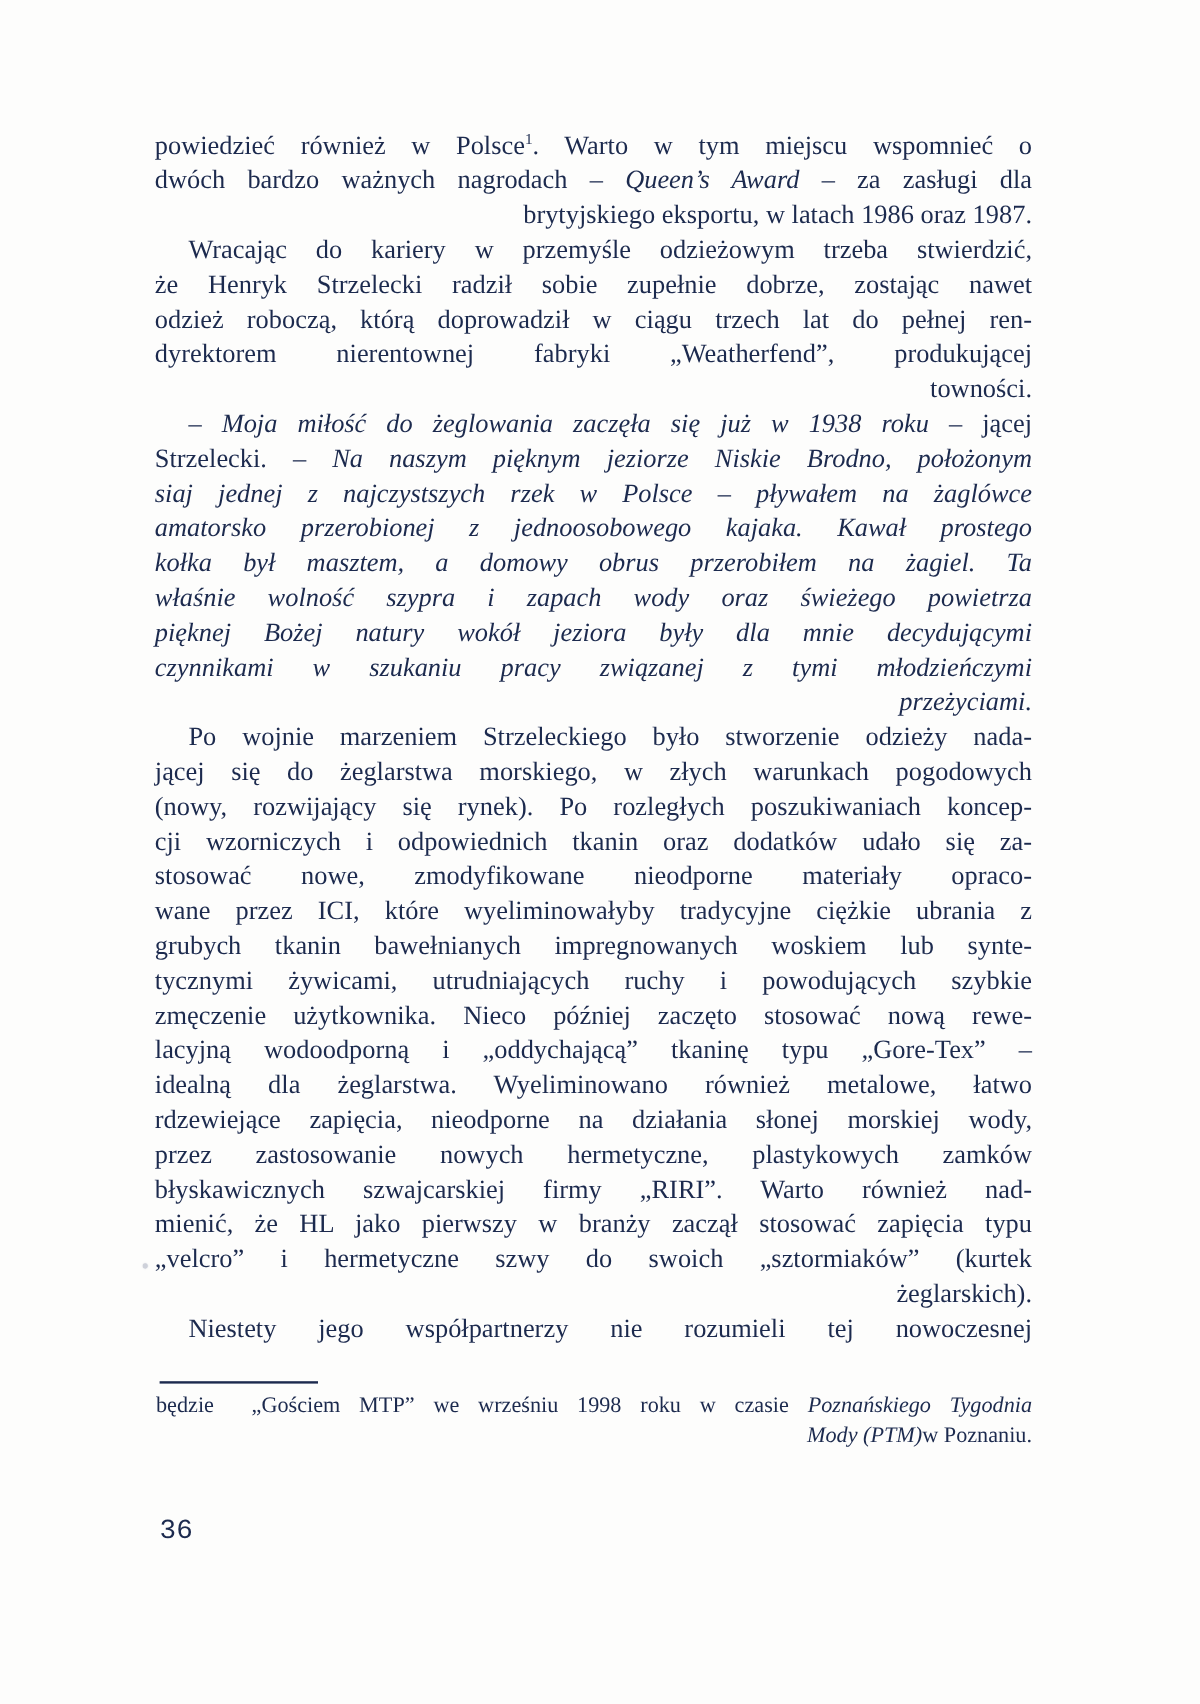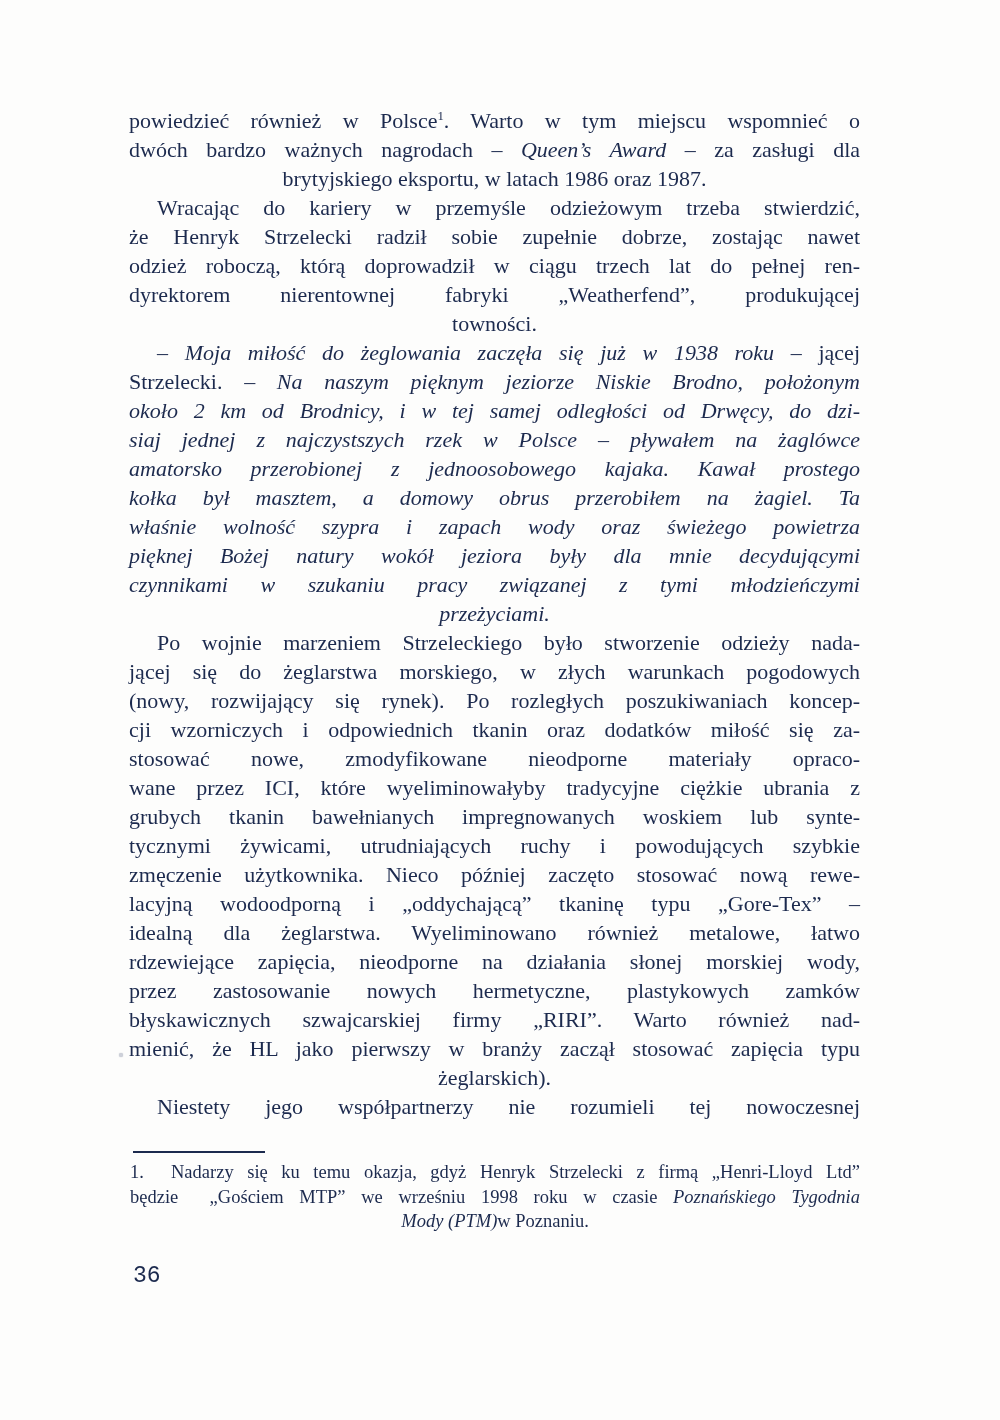--- a/index.html
+++ b/index.html
@@ -23,21 +23,21 @@
     position: absolute;
     left: 129px;
     top: 106px;
     width: 731px;
     font-size: 22px;
     line-height: 29px;
     color: #1c2a4e;
   }
   .paragraph { margin: 0; }
   .line {
-    text-align: center;
+    text-align: right;
     white-space: normal;
   }
   .line.just {
     text-align: justify;
     text-align-last: justify;
   }
   .line.indent { text-indent: 28px; }
   .it { font-style: italic; }
   sup.sup {
     font-size: 0.58em;
@@ -94,59 +94,58 @@
       <div class="paragraph">
         <div class="line just indent"><span>Wracając do kariery w przemyśle odzieżowym trzeba stwierdzić,</span></div>
         <div class="line just"><span>że Henryk Strzelecki radził sobie zupełnie dobrze, zostając nawet</span></div>
         <div class="line just"><span>odzież roboczą, którą doprowadził w ciągu trzech lat do pełnej ren-</span></div>
         <div class="line just"><span>dyrektorem nierentownej fabryki „Weatherfend”, produkującej</span></div>
         <div class="line"><span>towności.</span></div>
       </div>
       <div class="paragraph">
         <div class="line just indent"><span>– </span><span class="it">Moja miłość do żeglowania zaczęła się już w 1938 roku</span><span> – jącej</span></div>
         <div class="line just"><span>Strzelecki. – </span><span class="it">Na naszym pięknym jeziorze Niskie Brodno, położonym</span></div>
-        <div class="line just"><span class="it">około 2 km od Brodnicy, i w tej samej odległości od Drwęcy, do dzi-</span></div>
         <div class="line just"><span class="it">siaj jednej z najczystszych rzek w Polsce – pływałem na żaglówce</span></div>
         <div class="line just"><span class="it">amatorsko przerobionej z jednoosobowego kajaka. Kawał prostego</span></div>
         <div class="line just"><span class="it">kołka był masztem, a domowy obrus przerobiłem na żagiel. Ta</span></div>
         <div class="line just"><span class="it">właśnie wolność szypra i zapach wody oraz świeżego powietrza</span></div>
         <div class="line just"><span class="it">pięknej Bożej natury wokół jeziora były dla mnie decydującymi</span></div>
         <div class="line just"><span class="it">czynnikami w szukaniu pracy związanej z tymi młodzieńczymi</span></div>
         <div class="line"><span class="it">przeżyciami.</span></div>
       </div>
       <div class="paragraph">
         <div class="line just indent"><span>Po wojnie marzeniem Strzeleckiego było stworzenie odzieży nada-</span></div>
         <div class="line just"><span>jącej się do żeglarstwa morskiego, w złych warunkach pogodowych</span></div>
         <div class="line just"><span>(nowy, rozwijający się rynek). Po rozległych poszukiwaniach koncep-</span></div>
-        <div class="line just"><span>cji wzorniczych i odpowiednich tkanin oraz dodatków miłość się za-</span></div>
+        <div class="line just"><span>cji wzorniczych i odpowiednich tkanin oraz dodatków udało się za-</span></div>
         <div class="line just"><span>stosować nowe, zmodyfikowane nieodporne materiały opraco-</span></div>
         <div class="line just"><span>wane przez ICI, które wyeliminowałyby tradycyjne ciężkie ubrania z</span></div>
         <div class="line just"><span>grubych tkanin bawełnianych impregnowanych woskiem lub synte-</span></div>
         <div class="line just"><span>tycznymi żywicami, utrudniających ruchy i powodujących szybkie</span></div>
         <div class="line just"><span>zmęczenie użytkownika. Nieco później zaczęto stosować nową rewe-</span></div>
         <div class="line just"><span>lacyjną wodoodporną i „oddychającą” tkaninę typu „Gore-Tex” –</span></div>
         <div class="line just"><span>idealną dla żeglarstwa. Wyeliminowano również metalowe, łatwo</span></div>
         <div class="line just"><span>rdzewiejące zapięcia, nieodporne na działania słonej morskiej wody,</span></div>
         <div class="line just"><span>przez zastosowanie nowych hermetyczne, plastykowych zamków</span></div>
         <div class="line just"><span>błyskawicznych szwajcarskiej firmy „RIRI”. Warto również nad-</span></div>
         <div class="line just"><span>mienić, że HL jako pierwszy w branży zaczął stosować zapięcia typu</span></div>
+        <div class="line just"><span>„velcro” i hermetyczne szwy do swoich „sztormiaków” (kurtek</span></div>
         <div class="line"><span>żeglarskich).</span></div>
       </div>
       <div class="paragraph">
         <div class="line just indent"><span>Niestety jego współpartnerzy nie rozumieli tej nowoczesnej</span></div>
       </div>
     </div>
 
   <div class="scan-artifact-dot"></div>
 
   <div class="footnote-rule"></div>
 
   <div class="footnote" id="footnote-text">
       <div class="paragraph">
-        <div class="line just"><span>1.&nbsp; Nadarzy się ku temu okazja, gdyż Henryk Strzelecki z firmą „Henri-Lloyd Ltd”</span></div>
         <div class="line just"><span>będzie &nbsp;„Gościem MTP” we wrześniu 1998 roku w czasie </span><span class="it">Poznańskiego Tygodnia</span></div>
         <div class="line"><span class="it">Mody (PTM)</span><span>w Poznaniu.</span></div>
       </div>
     </div>
 
   <div class="page-number">36</div>
 
 </div>
 
 </body></html>

